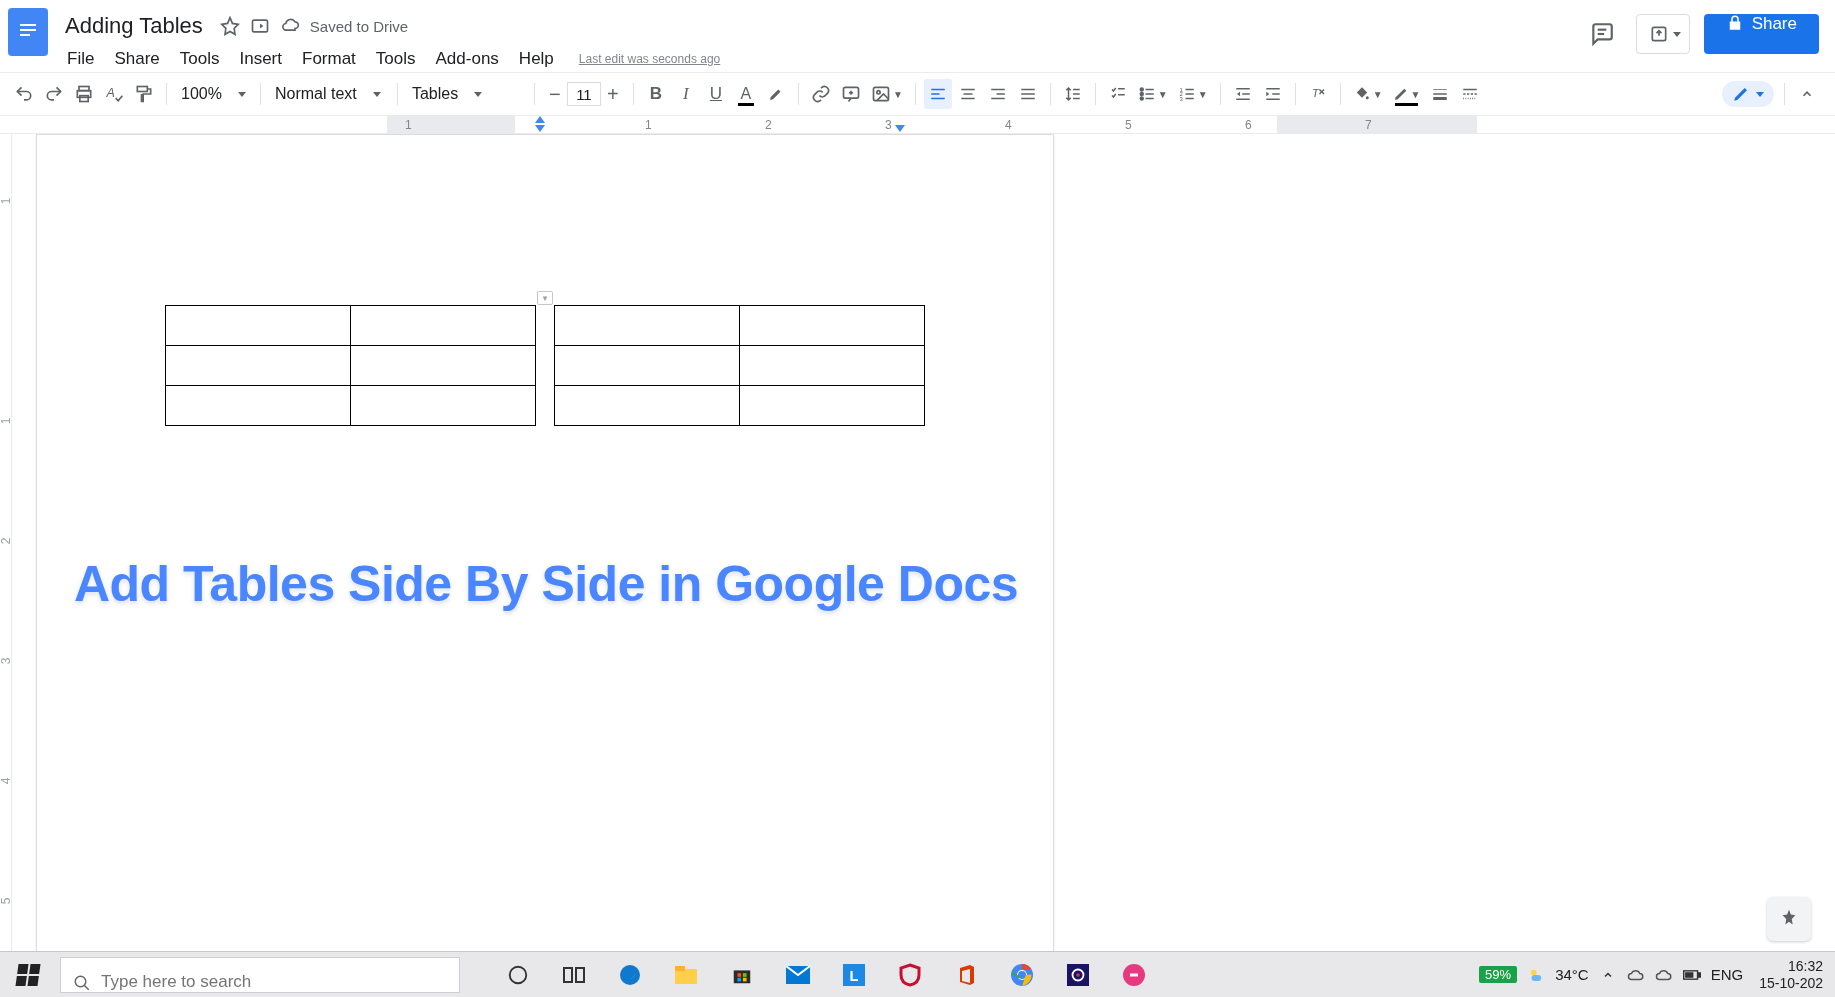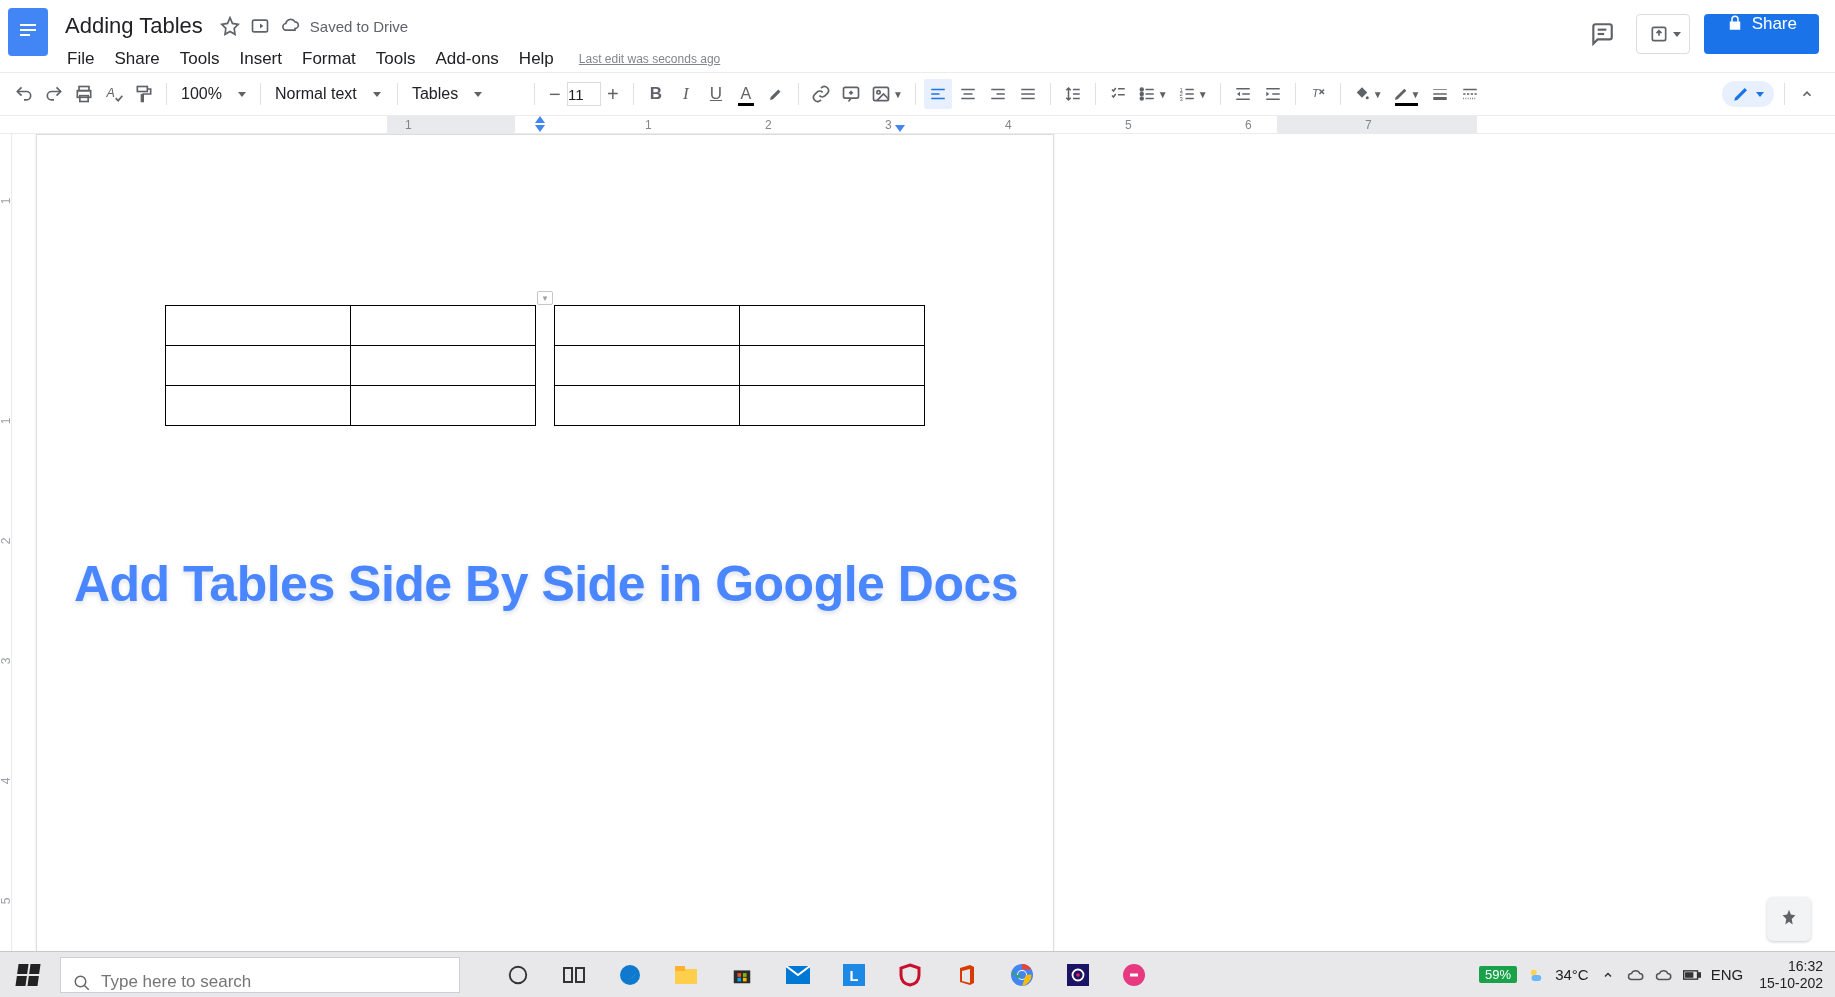--- a/index.html
+++ b/index.html
@@ -26,21 +26,21 @@
 
 .toolbar { height: 44px; border-top: 1px solid #ebebeb; border-bottom: 1px solid #ebebeb; display:flex; align-items:center; padding: 0 10px; gap:2px; background:#fff;}
 .tb-btn { min-width: 28px; height: 30px; display:flex; align-items:center; justify-content:center; color:#5f6368; border-radius:2px; cursor:pointer; padding:0 4px; position:relative;}
 .tb-btn.active { background:#e8f0fe; color:#1a73e8; }
 .tb-sep { width:1px; height:22px; background:#e0e0e0; margin:0 6px; }
 .tb-combo { display:flex; align-items:center; height:30px; border-radius:2px; cursor:pointer; padding:0 6px; }
 .tb-combo .caret { margin-left: 16px; }
 .tb-combo-text { color:#202124; font-size:16px; }
 .font-size-box { display:flex; align-items:center; }
 .fs-ctrl { width:24px; height:28px; display:flex; align-items:center; justify-content:center; color:#5f6368; font-size:20px; cursor:pointer;}
-.fs-input { width:34px; height:24px; border:1px solid #dadce0; text-align:left; font-size:15px; color:#202124;}
+.fs-input { width:34px; height:24px; border:1px solid #dadce0; text-align:center; font-size:15px; color:#202124;}
 .text-color-underline { position:absolute; bottom:3px; left:6px; right:6px; height:3px;}
 .drop-caret { font-size:10px; color:#5f6368; margin-left:2px; }
 .toolbar-spacer { flex:1; }
 .tb-right { display:flex; align-items:center; gap:4px; padding-right:6px; }
 .pen-btn { background:#e8f0fe; border-radius: 16px; padding:4px 10px; display:flex; align-items:center; gap:6px; color:#1a73e8; cursor:pointer;}
 .chevron-up { width:24px; height:24px; display:flex; align-items:center; justify-content:center; color:#5f6368; cursor:pointer;}
 
 
 .ruler-area { height: 18px; background:#fff; border-bottom:1px solid #ebebeb; position:relative; display:flex;}
 .ruler-gutter { width: 365px; background:#fff;}

